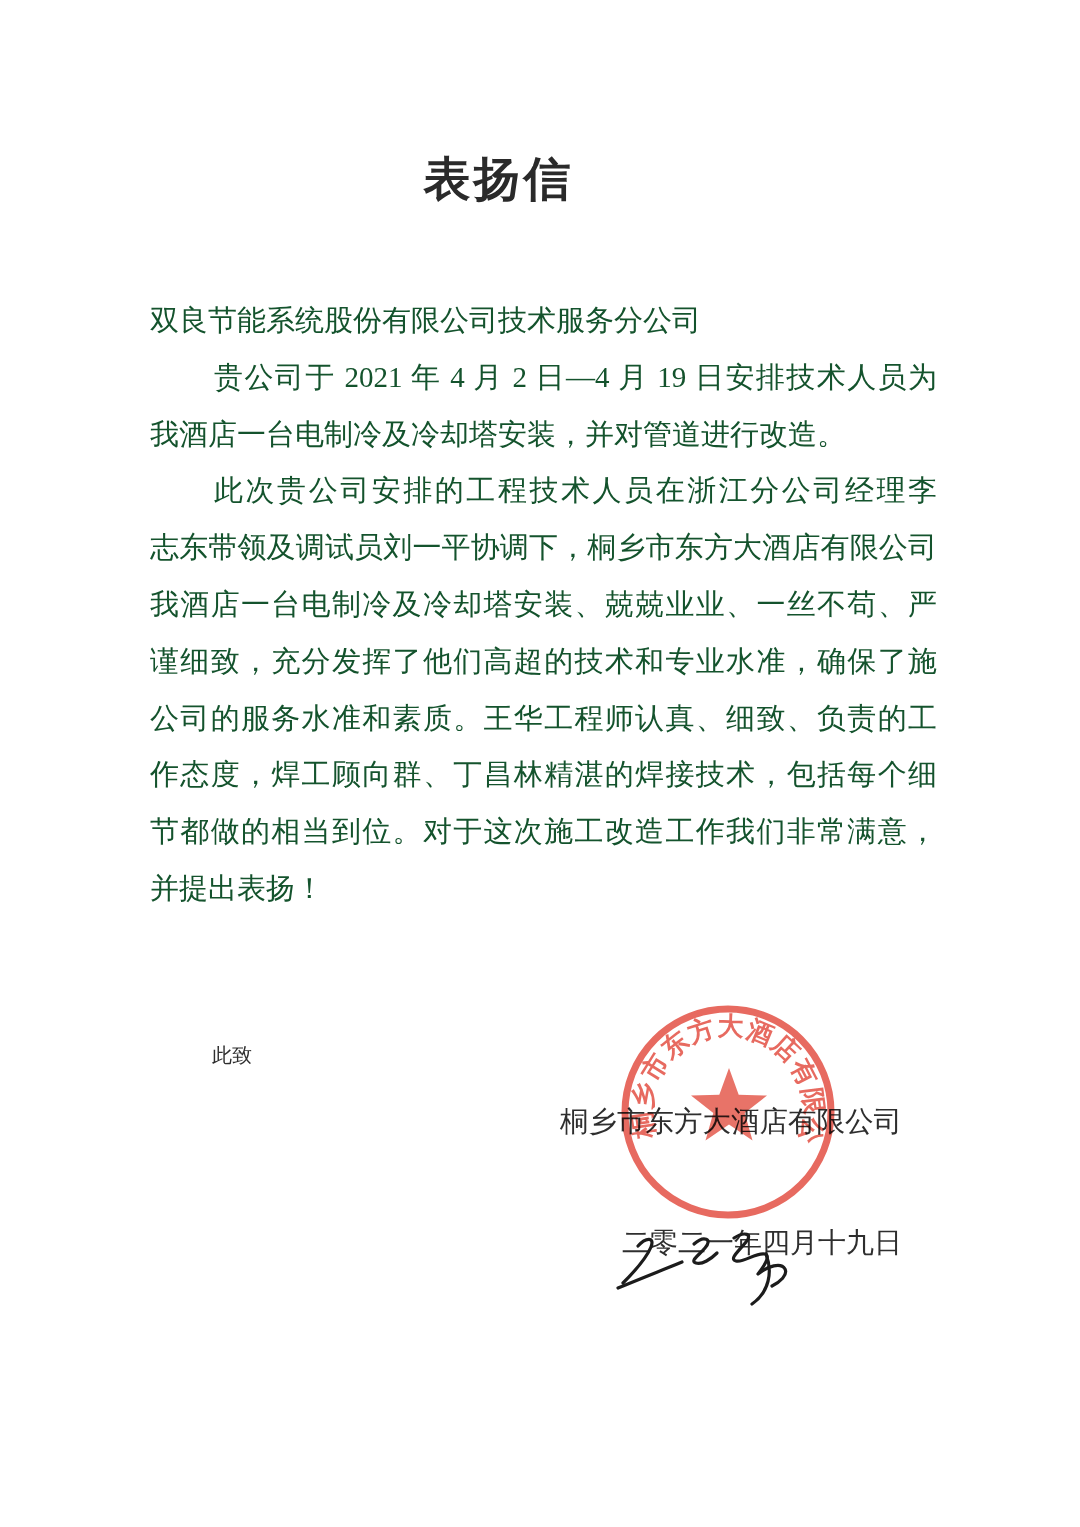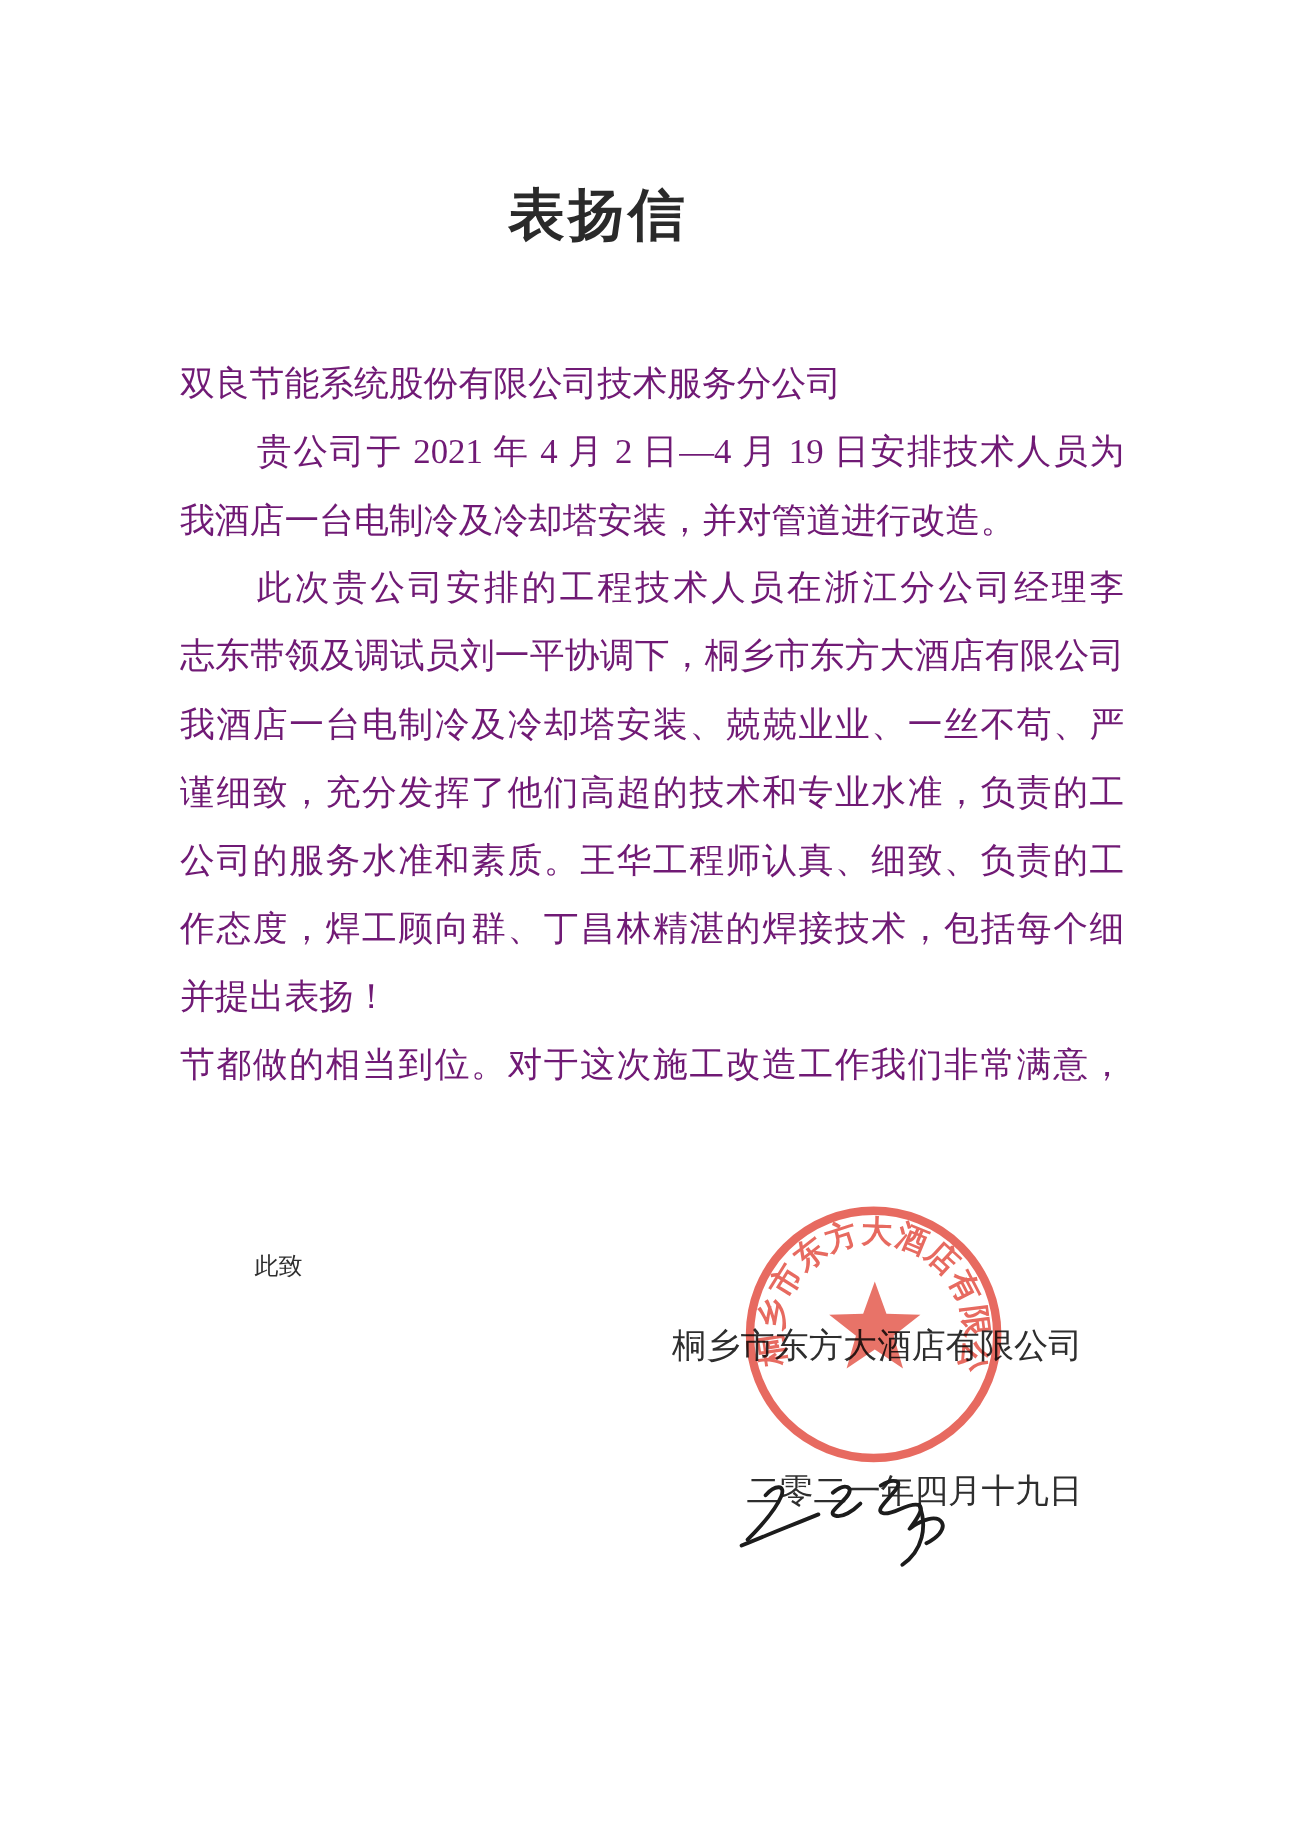--- a/index.html
+++ b/index.html
@@ -26,21 +26,21 @@
     font-weight: 700;
     letter-spacing: 3px;
     color: #2a2a2a;
   }
   .body-block {
     position: absolute;
     top: 292px;
     left: 150px;
     width: 787px;
     font-size: 29px;
-    color: #701a75;
+    color: #14532d;
   }
   .line {
     height: 56.8px;
     line-height: 56.8px;
     white-space: nowrap;
   }
   .line.j {
     white-space: normal;
     text-align: justify;
     text-align-last: justify;
@@ -103,25 +103,25 @@
 
   <div class="title">表扬信</div>
 
   <div class="body-block">
     <div class="line">双良节能系统股份有限公司技术服务分公司</div>
     <div class="line indent j">贵公司于 2021 年 4 月 2 日—4 月 19 日安排技术人员为</div>
     <div class="line">我酒店一台电制冷及冷却塔安装，并对管道进行改造。</div>
     <div class="line indent j">此次贵公司安排的工程技术人员在浙江分公司经理李</div>
     <div class="line j">志东带领及调试员刘一平协调下，桐乡市东方大酒店有限公司</div>
     <div class="line j">我酒店一台电制冷及冷却塔安装、兢兢业业、一丝不苟、严</div>
-    <div class="line j">谨细致，充分发挥了他们高超的技术和专业水准，负责的工</div>
+    <div class="line j">谨细致，充分发挥了他们高超的技术和专业水准，确保了施</div>
     <div class="line j">公司的服务水准和素质。王华工程师认真、细致、负责的工</div>
     <div class="line j">作态度，焊工顾向群、丁昌林精湛的焊接技术，包括每个细</div>
+    <div class="line j">节都做的相当到位。对于这次施工改造工作我们非常满意，</div>
     <div class="line">并提出表扬！</div>
-    <div class="line j">节都做的相当到位。对于这次施工改造工作我们非常满意，</div>
   </div>
 
   <div class="closing">此致</div>
 
   <div class="signoff-company">桐乡市东方大酒店有限公司</div>
   <div class="signoff-date">二零二一年四月十九日</div>
 
   <svg class="seal-svg" viewBox="600 985 260 260" aria-hidden="true">
     <g opacity="0.88">
       <circle cx="728" cy="1112" r="103" fill="none" stroke="#e4564a" stroke-width="7"></circle>

